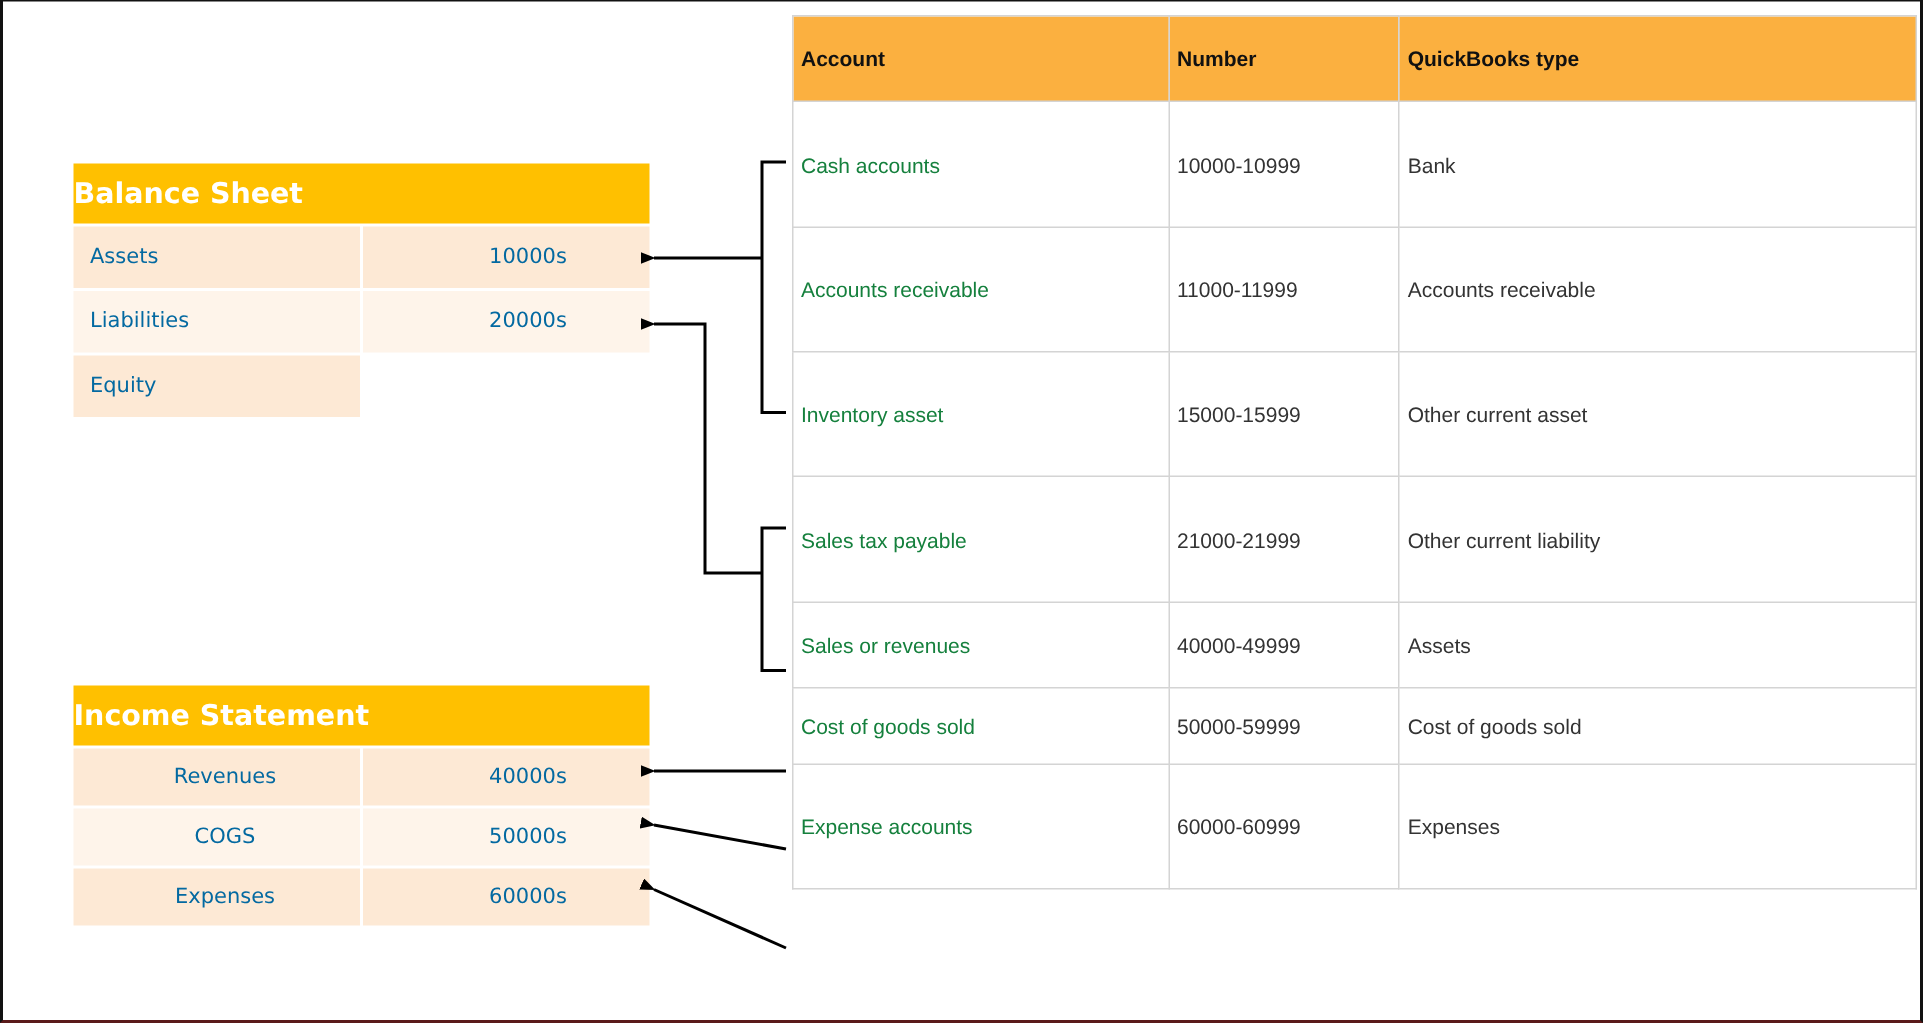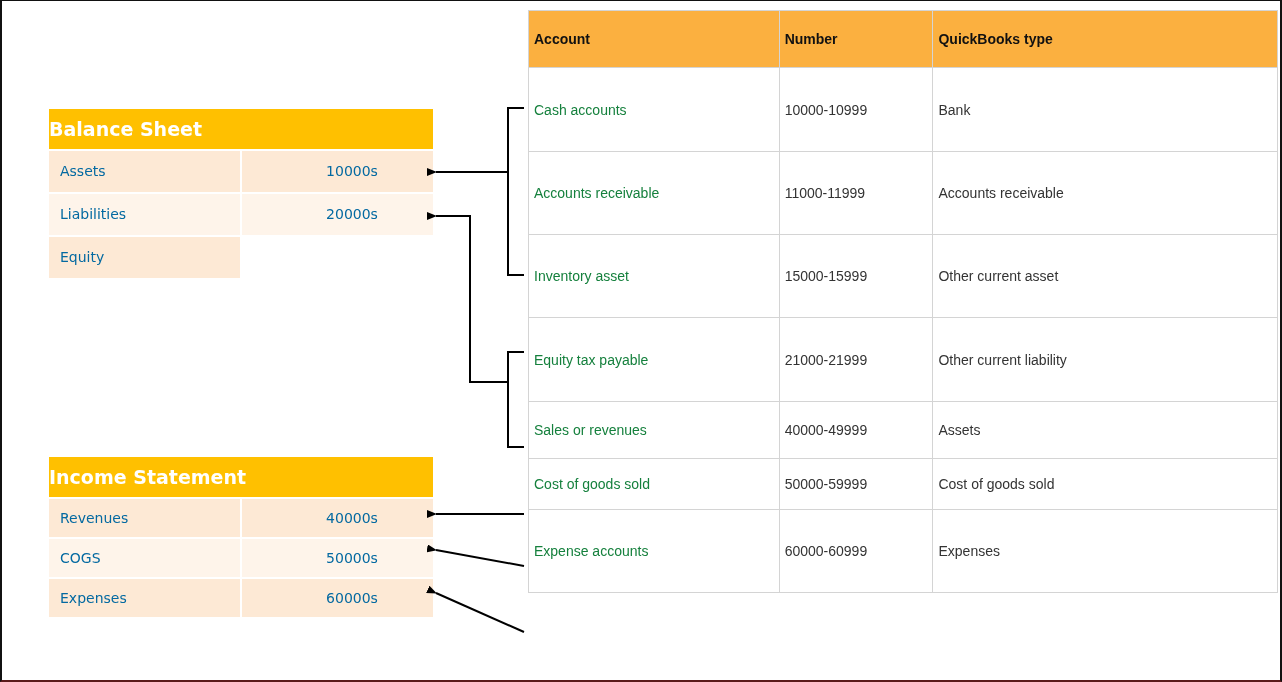--- a/index.html
+++ b/index.html
@@ -15,21 +15,21 @@
     height: 40px; background: #ffc000; color: #ffffff; font-weight: bold;
     font-size: 19px; line-height: 40px; 
   }
   .summary .row { display: flex; margin-top: 2px; height: 41px; }
   .summary .row .k, .summary .row .v { font-size: 14px; line-height: 41px; color: #0369a1; }
   .summary .row .k { width: 191px; padding-left: 11px; }
   .summary .row .v { flex: 1; margin-left: 2px; text-align: center; padding-left: 29px; }
   .summary .row.odd .k, .summary .row.odd .v { background: #fde9d5; }
   .summary .row.even .k, .summary .row.even .v { background: #fef4ea; }
   #income .row { height: 38px; }
-  #income .row .k, #income .row .v { line-height: 38px; }
+  #income .row .k, #income .row .v { line-height: 38px; text-align: center; }
 
   .coa {
     position: absolute; left: 528px; top: 10px; width: 750px;
     border-collapse: collapse; font-family: "Liberation Sans", sans-serif; font-size: 14px;
   }
   .coa th, .coa td { border: 1px solid #d4d4d4; text-align: left; vertical-align: middle; padding-left: 5px; }
   .coa th { background: #fbb040; color: #111; font-weight: bold; height: 57px; font-size: 14px; }
   .coa td { background: #fff; color: #333; }
   .coa td.acct { font-weight: normal; color: #15803d; }
   .coa col.c1 { width: 251px; } .coa col.c2 { width: 154px; } .coa col.c3 { width: 345px; }
@@ -95,21 +95,21 @@
       <td class="acct">Accounts receivable</td>
       <td>11000-11999</td>
       <td>Accounts receivable</td>
     </tr>
     <tr style="height:83px">
       <td class="acct">Inventory asset</td>
       <td>15000-15999</td>
       <td>Other current asset</td>
     </tr>
     <tr style="height:84px">
-      <td class="acct">Equity tax payable</td>
+      <td class="acct">Sales tax payable</td>
       <td>21000-21999</td>
       <td>Other current liability</td>
     </tr>
     <tr style="height:57px">
       <td class="acct">Sales or revenues</td>
       <td>40000-49999</td>
       <td>Assets</td>
     </tr>
     <tr style="height:51px">
       <td class="acct">Cost of goods sold</td>

